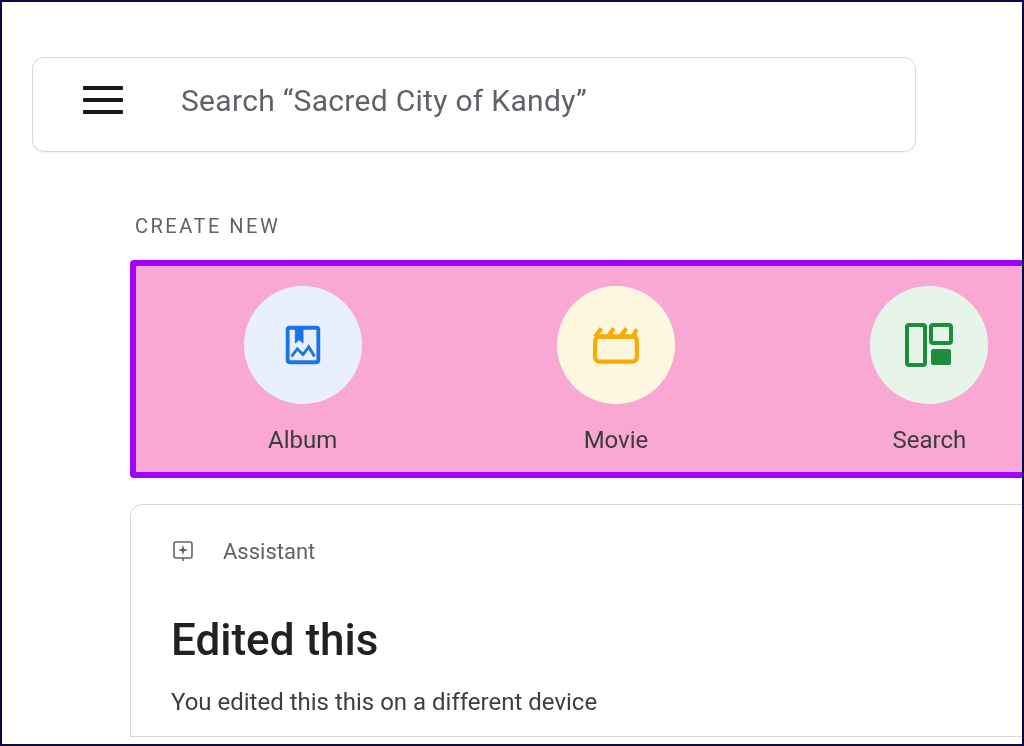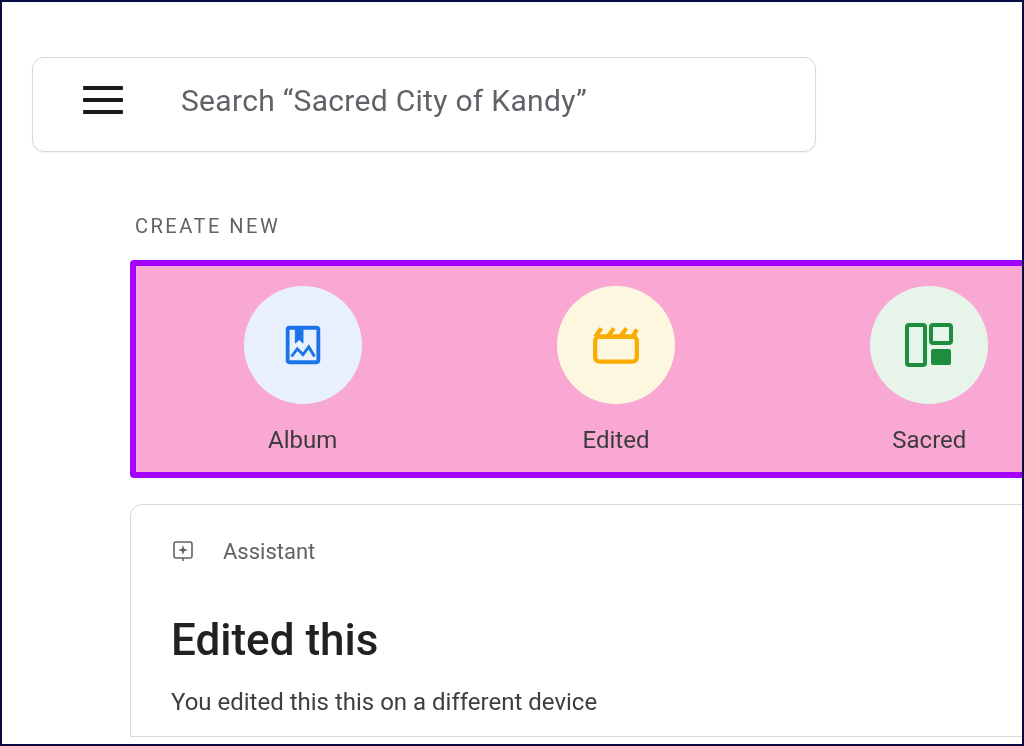--- a/index.html
+++ b/index.html
@@ -9,21 +9,21 @@
     font-family: -apple-system, BlinkMacSystemFont, "Segoe UI", Roboto, Arial, sans-serif;
     background: #ffffff;
     border: 2px solid #0a0a45;
     overflow: hidden;
     position: relative;
   }
   .container {
     padding: 55px 30px 0 30px;
   }
   .search-bar {
-    width: 784px;
+    width: 884px;
     height: 95px;
     border: 1px solid #d8d8d8;
     border-radius: 12px;
     display: flex;
     align-items: center;
     padding: 0 30px 9px 50px;
     box-shadow: 0 1px 2px rgba(0,0,0,0.06);
   }
   .hamburger {
     width: 40px;
@@ -159,32 +159,32 @@
       </div>
 
       <div class="create-item">
         <div class="circle yellow">
           <svg width="50" height="44" viewBox="0 0 24 20" fill="none" stroke="#f9ab00" stroke-width="2">
             <rect x="2" y="6" width="20" height="12" rx="2"></rect>
             <path d="M2 6 L5 2 M8 6 L11 2 M14 6 L17 2 M20 6 L22 2.5" stroke-width="2"></path>
             <path d="M2 6 L22 6" stroke-width="2"></path>
           </svg>
         </div>
-        <div class="create-label">Edited</div>
+        <div class="create-label">Movie</div>
       </div>
 
       <div class="create-item">
         <div class="circle green">
           <svg width="48" height="44" viewBox="0 0 24 22">
             <rect x="1" y="1" width="9" height="20" rx="1" fill="none" stroke="#1e8e3e" stroke-width="2"></rect>
             <rect x="13" y="1" width="10" height="9" rx="1" fill="none" stroke="#1e8e3e" stroke-width="2"></rect>
             <rect x="13" y="13" width="10" height="8" rx="1" fill="#1e8e3e"></rect>
           </svg>
         </div>
-        <div class="create-label">Sacred</div>
+        <div class="create-label">Search</div>
       </div>
 
 
     </div>
 
     <div class="assistant-card">
       <div class="assistant-head">
         <svg class="assistant-icon" viewBox="0 0 24 24" fill="none" stroke="#5f6368" stroke-width="1.6">
           <rect x="3" y="3" width="18" height="16" rx="2"></rect>
           <path d="M12 19 L12 22"></path>

